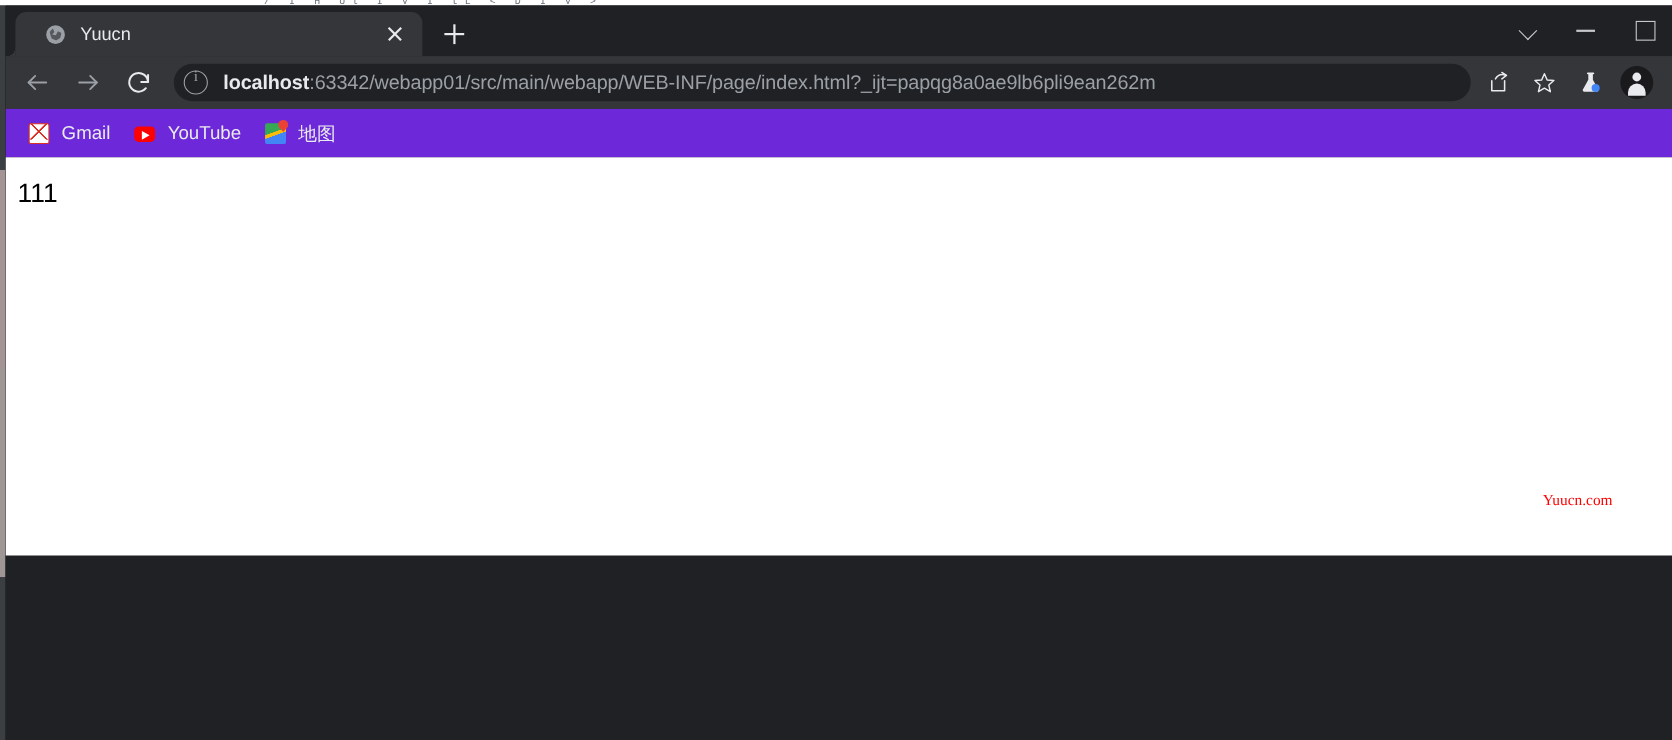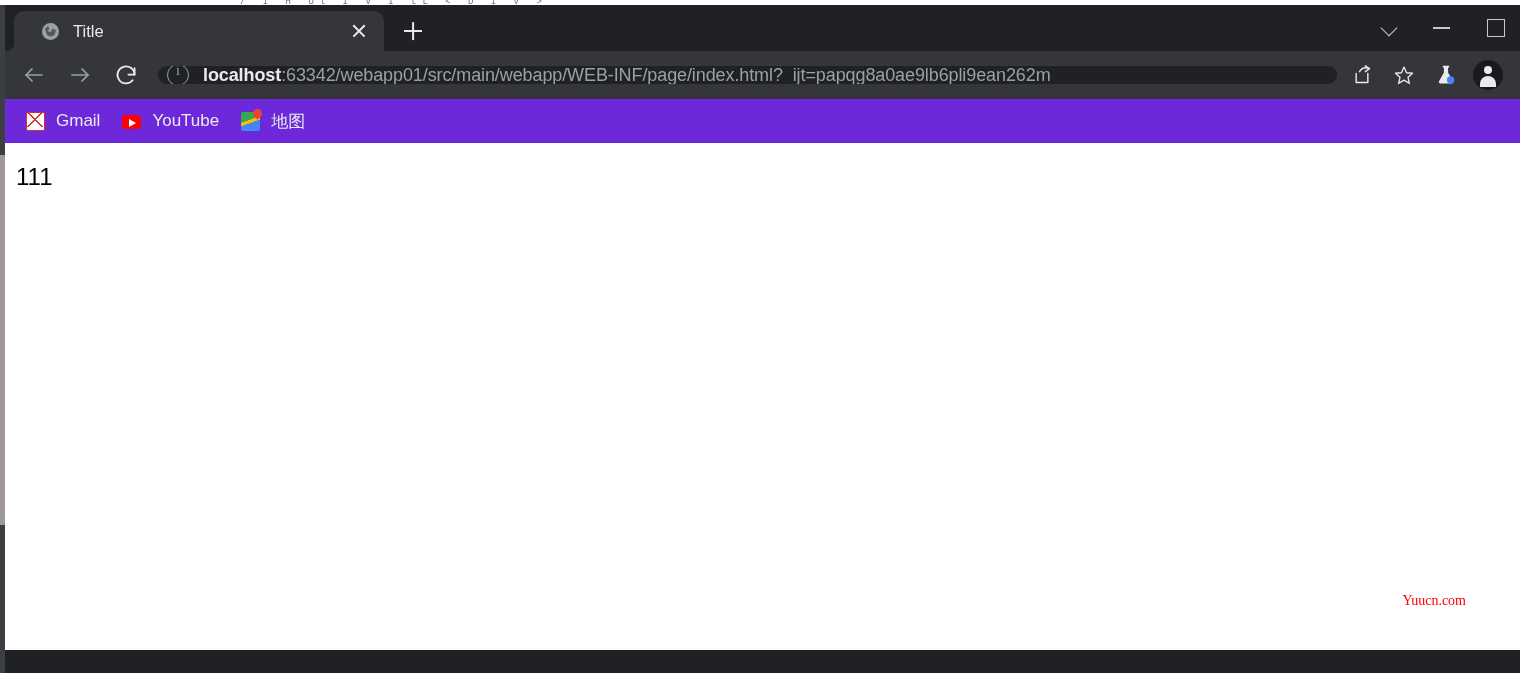--- a/index.html
+++ b/index.html
@@ -200,21 +200,21 @@
   }
 
   .ico-back svg, .ico-fwd svg, .ico-reload svg {
     position: absolute;
     left: 8px; top: 8px;
   }
 
   
   .omnibox {
     flex: 1;
-    height: 18px;
+    height: 34px;
     background: #202124;
     border-radius: 17px;
     display: flex;
     align-items: center;
     margin: 0 4px 0 9px;
     padding-left: 9px;
     padding-right: 4px;
     min-width: 0;
     overflow: hidden;
   }
@@ -388,21 +388,21 @@
   .readlist-label {
     font-size: 18px;
     color: #e8eaed;
     margin-left: 11px;
     white-space: nowrap;
   }
 
   
   .viewport {
     background: #ffffff;
-    height: 507px;
+    height: 362px;
     position: relative;
     overflow: hidden;
   }
   .page-text {
     position: absolute;
     left: 11px;
     top: 20px;
     font-size: 24px;
     color: #000;
     font-family: "Liberation Sans", sans-serif;
@@ -426,21 +426,21 @@
     <div class="code-bits">/ I H Ul I V I tL  &lt; D I V &gt;</div>
   </div>
   <div class="bg-sliver-left"></div>
 
   <div class="browser">
 
     <div class="tabstrip">
 
       <div class="tab">
         <div class="tab-favicon"></div>
-        <div class="tab-title">Title</div>
+        <div class="tab-title">Yuucn</div>
         <div class="tab-close"></div>
       </div>
 
       <div class="newtab"></div>
 
       <div class="wincontrols">
         <div class="wc wc-chevron"></div>
         <div class="wc wc-min"></div>
         <div class="wc wc-max"></div>
       </div>

